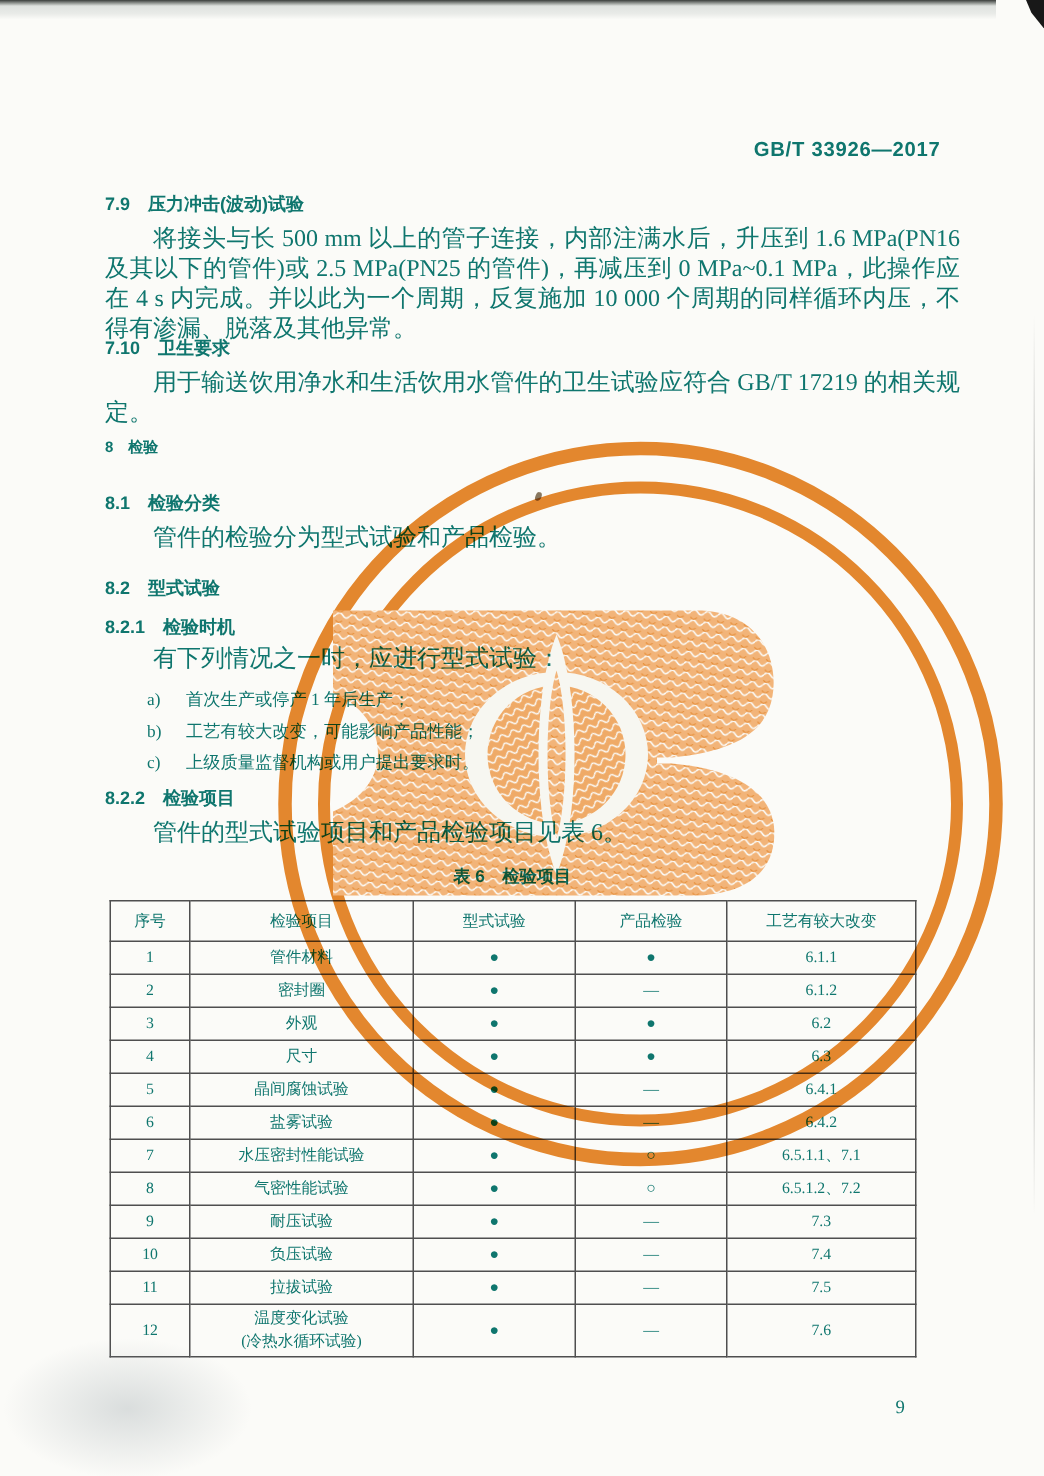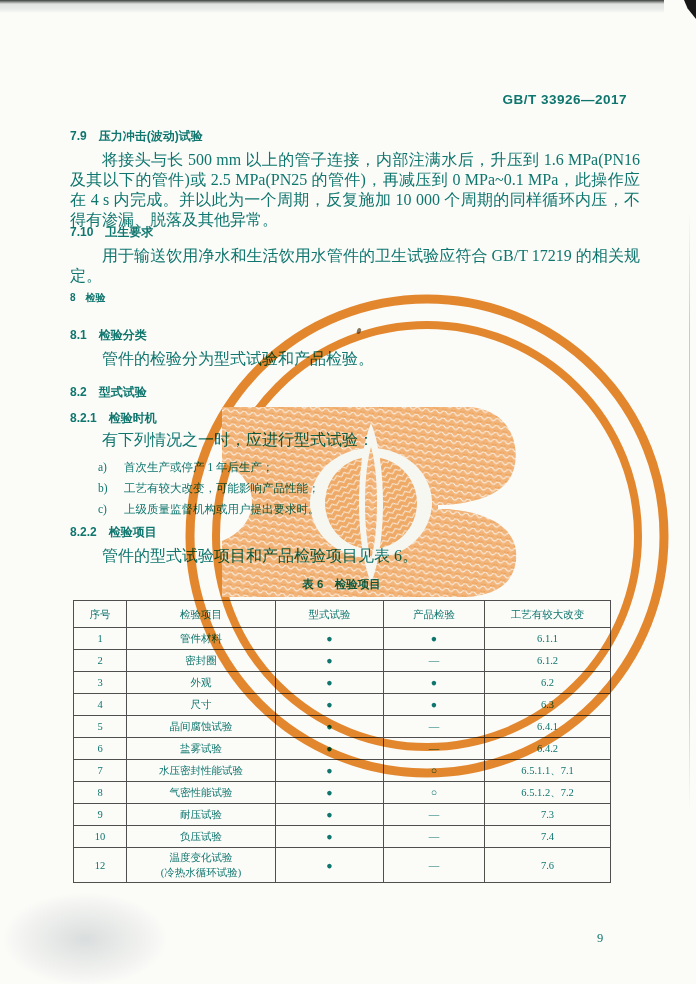--- a/index.html
+++ b/index.html
@@ -175,20 +175,27 @@
           <td>7.3</td>
         </tr>
         <tr>
           <td>10</td>
           <td>负压试验</td>
           <td>●</td>
           <td>—</td>
           <td>7.4</td>
         </tr>
         <tr>
+          <td>11</td>
+          <td>拉拔试验</td>
+          <td>●</td>
+          <td>—</td>
+          <td>7.5</td>
+        </tr>
+        <tr>
           <td>12</td>
           <td>温度变化试验
 (冷热水循环试验)</td>
           <td>●</td>
           <td>—</td>
           <td>7.6</td>
         </tr>
       </tbody>
   </table>
 

